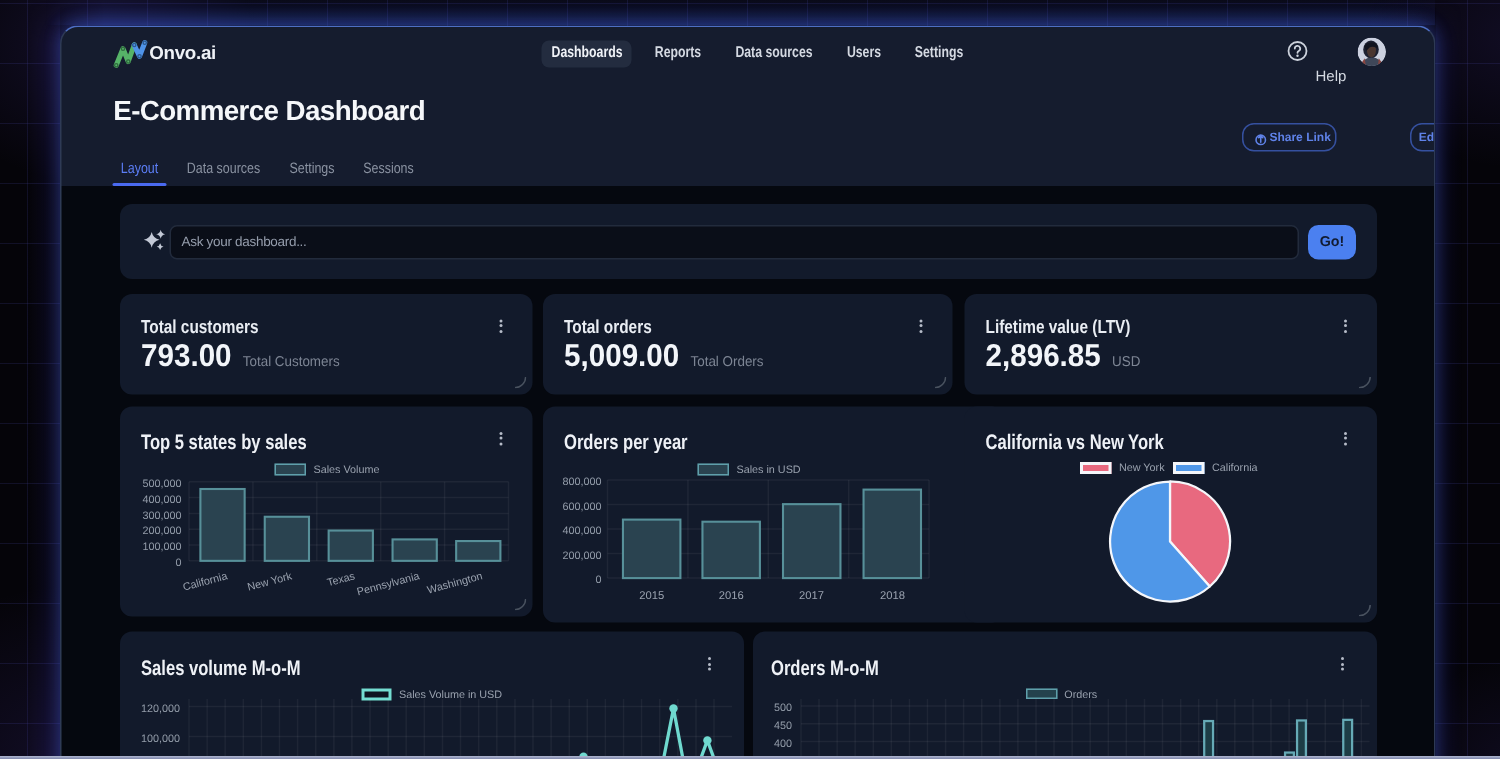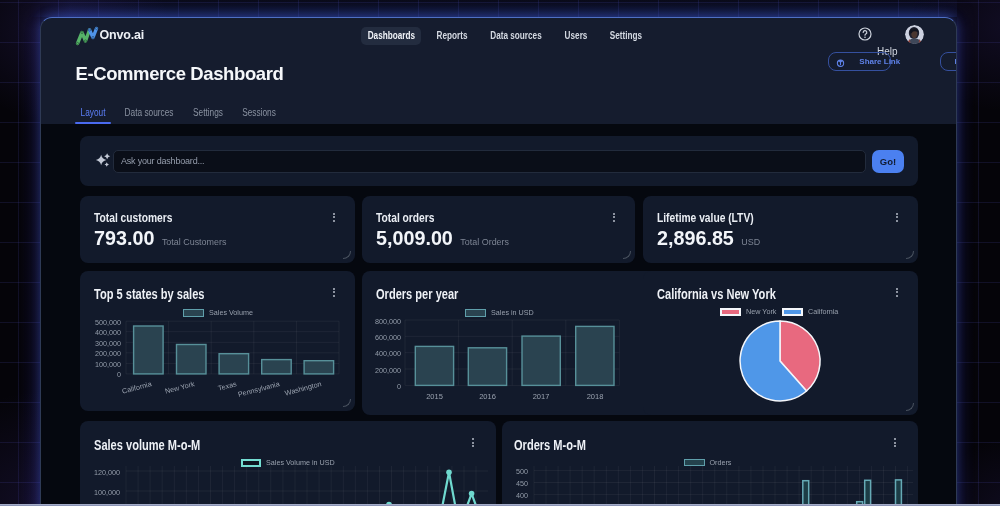--- a/index.html
+++ b/index.html
@@ -34,22 +34,22 @@
      color:#f0f3f8; text-align:center; line-height:17.5px; white-space:nowrap; }
   .nav span.item { position:absolute; top:0; line-height:17.5px; width:120px; margin-left:-60px; text-align:center; white-space:nowrap; transform:scaleX(0.78); }
   .helpicon { position:absolute; left:816.5px; top:9px; }
   .helptext { position:absolute; left:836px; top:11px; font-size:10px; color:#d4d9e2; line-height:13px; white-space:nowrap;margin-top:16px; }
   .avatar { position:absolute; left:863.7px; top:7.2px; width:19px; height:19px; border-radius:50%; overflow:hidden; }
   .h1 { position:absolute; left:34.5px; top:46.5px; font-size:18.5px; line-height:18.5px; font-weight:700; color:#f5f7fa; letter-spacing:-0.4px; white-space:nowrap; }
   .subtitle { position:absolute; left:34.5px; top:67px; font-size:9.5px; line-height:9.5px; color:#939baa; letter-spacing:-0.2px; white-space:nowrap; }
   .tabs { position:absolute; left:0; top:88px; font-size:10px; color:#8a92a1; }
   .tab { position:absolute; top:0; line-height:14px; width:100px; margin-left:-50px; text-align:center; white-space:nowrap; transform:scaleX(0.83); }
   .tab.active { color:#5c7ef7; }
-  .hbtn { position:absolute; top:34px; height:19px; border:1px solid #35509f; border-radius:8px;
-     font-size:8px; font-weight:700; color:#5f82e8; line-height:17px; white-space:nowrap;padding-left:13px; }
+  .hbtn { position:absolute; top:64px; height:19px; border:1px solid #35509f; border-radius:8px;
+     font-size:8px; font-weight:700; color:#5f82e8; line-height:17px; white-space:nowrap; }
   .tabline { position:absolute; left:33.9px; top:103.5px; width:36px; height:2.5px; background:#4a6af0; border-radius:1px; }
 
   
   .card { position:absolute; background:#121a2b; border-radius:8px;padding-left:44px; }
   .dots { position:absolute; width:3px; }
   .dots i { display:block; width:2.2px; height:2.2px; border-radius:50%; background:#b6bcc8; margin-bottom:1.4px; }
   .corner { position:absolute; right:4px; bottom:4px; width:8px; height:8px;
      border-right:1.6px solid #49525f; border-bottom:1.6px solid #49525f; border-bottom-right-radius:8px; }
   .mtitle { position:absolute; left:14px; top:16px; font-size:12.5px; line-height:12.5px; font-weight:700; color:#e9edf3; white-space:nowrap; transform:scaleX(0.82); transform-origin:0 50%; }
   .mval { position:absolute; left:14px; top:31px; font-size:21px; line-height:21px; font-weight:700; color:#f2f5f9; white-space:nowrap; transform:scaleX(0.94); transform-origin:0 50%; }

